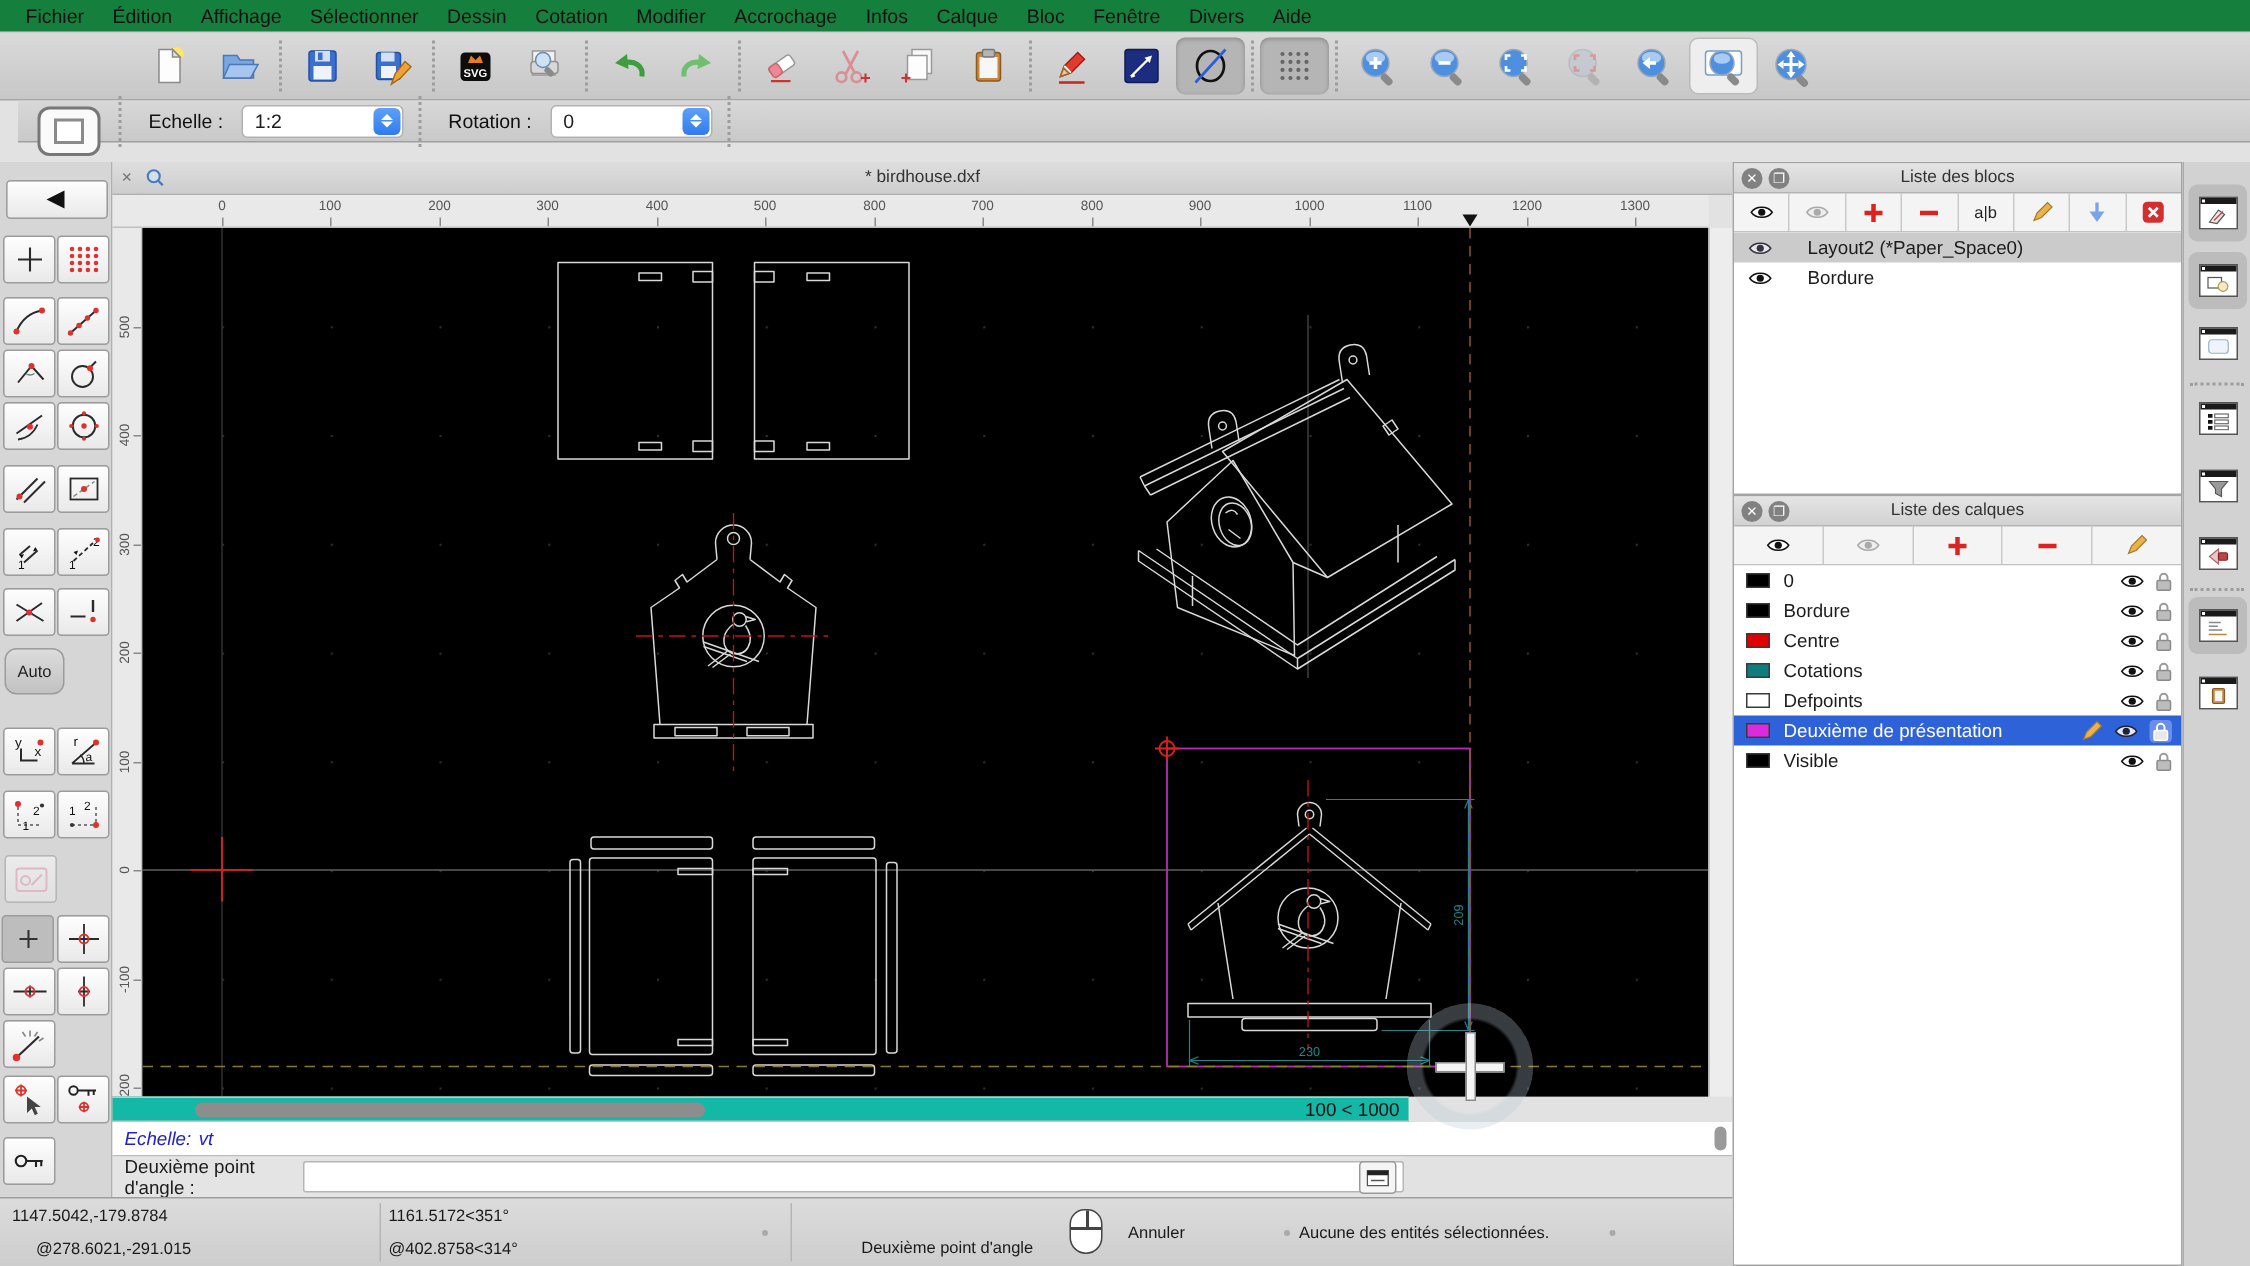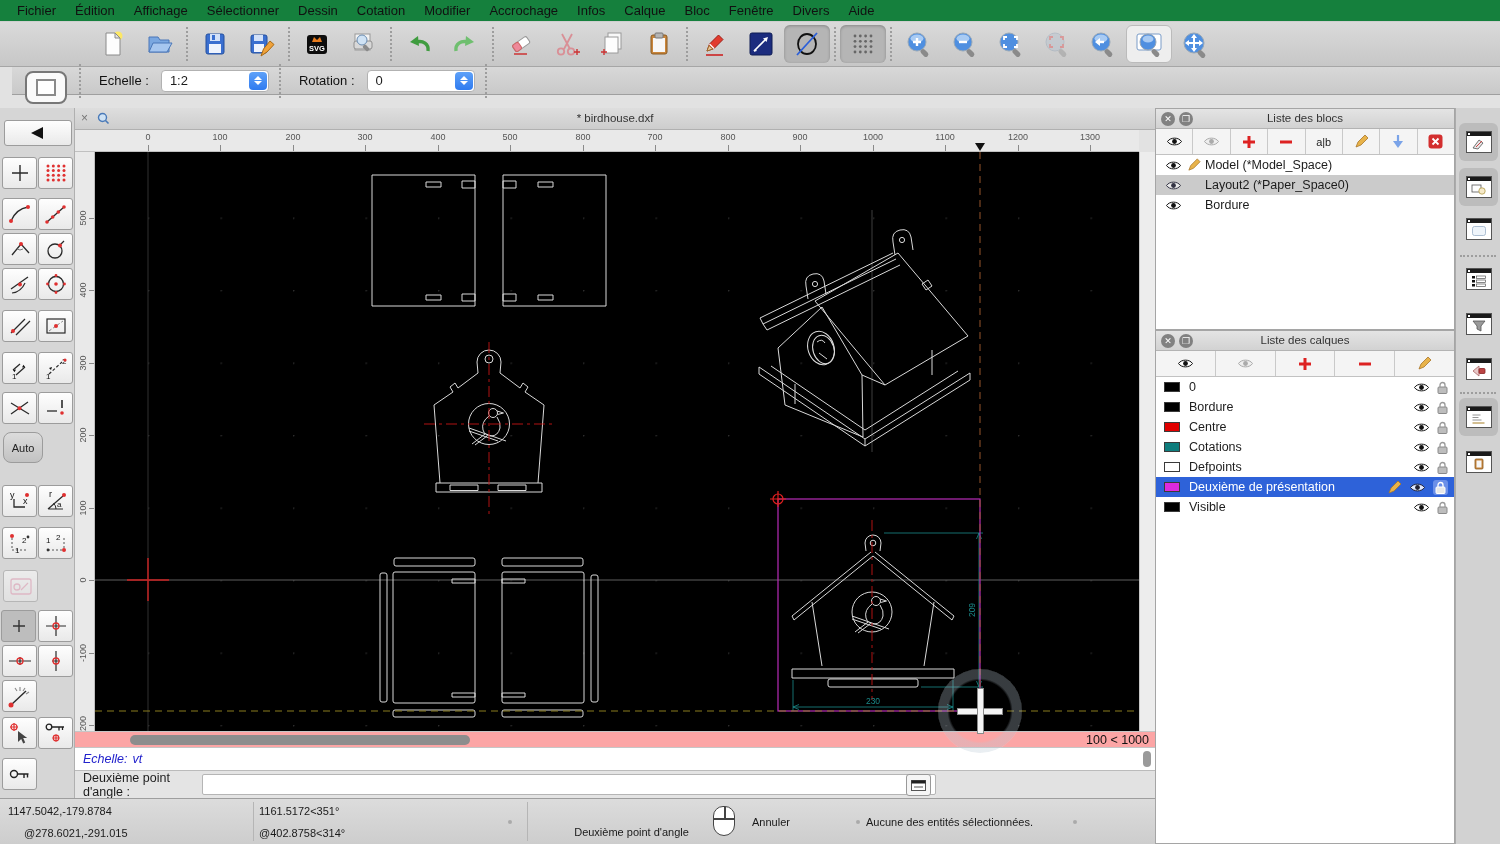--- a/index.html
+++ b/index.html
@@ -40,21 +40,21 @@
 .cornerbox{position:absolute;left:75px;top:130px;width:20px;height:22px;background:#e9e9e9;border-bottom:1px solid #c0c0c0}
 .hruler{position:absolute;left:95px;top:130px;width:1044px;height:22px;background:#e9e9e9;border-bottom:1px solid #c0c0c0;overflow:hidden}
 .hruler .rl{position:absolute;top:2px;width:40px;text-align:center;font-size:9px;color:#555}
 .hruler .tick{position:absolute;top:15px;width:1px;height:6px;background:#8a8a8a}
 .hmarker{position:absolute;left:975px;top:143px;width:0;height:0;border-left:5px solid transparent;border-right:5px solid transparent;border-top:8px solid #111;z-index:5}
 .vruler{position:absolute;left:75px;top:152px;width:20px;height:579px;background:#e9e9e9;border-right:1px solid #c0c0c0;overflow:hidden}
 .vruler .rl{position:absolute;left:-12px;width:40px;text-align:center;font-size:9px;color:#555;transform:rotate(-90deg)}
 .vruler .tick{position:absolute;left:14px;width:6px;height:1px;background:#8a8a8a}
 .canvas{position:absolute;left:95px;top:152px;width:1044px;height:579px;background:#000}
 .vscroll{position:absolute;left:1139px;top:152px;width:16px;height:579px;background:#ededed;border-left:1px solid #c6c6c6}
-.hscrollrow{position:absolute;left:75px;top:731px;width:1080px;height:17px;background:#fca5a5;border-top:1px solid #c6c6c6;border-bottom:1px solid #c6c6c6}
+.hscrollrow{position:absolute;left:75px;top:731px;width:864px;height:17px;background:#14b8a6;border-top:1px solid #c6c6c6;border-bottom:1px solid #c6c6c6}
 .hthumb{position:absolute;left:55px;top:3px;width:340px;height:10px;background:#8d8d8d;border-radius:5px}
 .zoominfo{position:absolute;right:6px;top:1px;font-size:12.5px;color:#111}
 .cmdhist{position:absolute;left:75px;top:748px;width:1080px;height:23px;background:#fff;border-bottom:1px solid #bbb;font-size:12.5px;display:flex;align-items:center;padding-left:8px;color:#2222cc}
 .cmdhist .lab{font-style:italic;margin-right:5px}
 .histscroll{position:absolute;right:4px;top:3px;width:8px;height:16px;background:#9a9a9a;border-radius:4px}
 .promptrow{position:absolute;left:75px;top:771px;width:861px;height:27px;background:#e4e4e4;display:flex;align-items:center;padding-left:8px;font-size:12.5px}
 .promptrow input{margin-left:6px;width:888px;height:21px;border:1px solid #b5b5b5;border-radius:2px;background:#fff;font-size:12px;padding:0 4px;font-family:"Liberation Sans",sans-serif}
 .kbdbtn{position:absolute;right:5px;top:3px;width:25px;height:22px;background:#f5f5f5;border:1px solid #999;border-radius:3px;display:flex;align-items:center;justify-content:center}
 
 .panel{position:absolute;left:1155px;width:300px;background:#fff;border:1px solid #a5a5a5}
@@ -804,34 +804,20 @@
         </svg>
       </div>
     <div class="ptool">
         <svg width="15" height="15" viewBox="0 0 15 15">
           <rect x="0.5" y="0.5" width="14" height="14" rx="3" fill="#d32f2f"></rect>
           <path d="M4.5 4.5l6 6M10.5 4.5l-6 6" stroke="#fff" stroke-width="1.8"></path>
         </svg>
       </div>
   </div>
   <div class="plist">
-    <div class="brow">
-        <span class="ic">
-          <svg width="17" height="11" viewBox="0 0 17 11">
-            <path d="M1.5 5.5C4.5 1 12.5 1 15.5 5.5C12.5 10 4.5 10 1.5 5.5Z" fill="#fff" stroke="#111"></path>
-            <circle cx="8.5" cy="5.5" r="2.4" fill="#111"></circle>
-          </svg>
-        </span>
-        <span class="ic2">
-          <svg width="14" height="14" viewBox="0 0 15 15">
-            <path d="M2 13l2-5 7-7 3 3-7 7z" fill="#e8b34a" stroke="#a8762a" stroke-width=".8"></path>
-          </svg>
-        </span>
-        <span>Model (*Model_Space)</span>
-      </div>
     <div class="brow sel">
         <span class="ic">
           <svg width="17" height="11" viewBox="0 0 17 11">
             <path d="M1.5 5.5C4.5 1 12.5 1 15.5 5.5C12.5 10 4.5 10 1.5 5.5Z" fill="#e8e8e8" stroke="#334"></path>
             <circle cx="8.5" cy="5.5" r="2.4" fill="#334"></circle>
           </svg>
         </span>
         <span class="ic2"></span>
         <span>Layout2 (*Paper_Space0)</span>
       </div>

